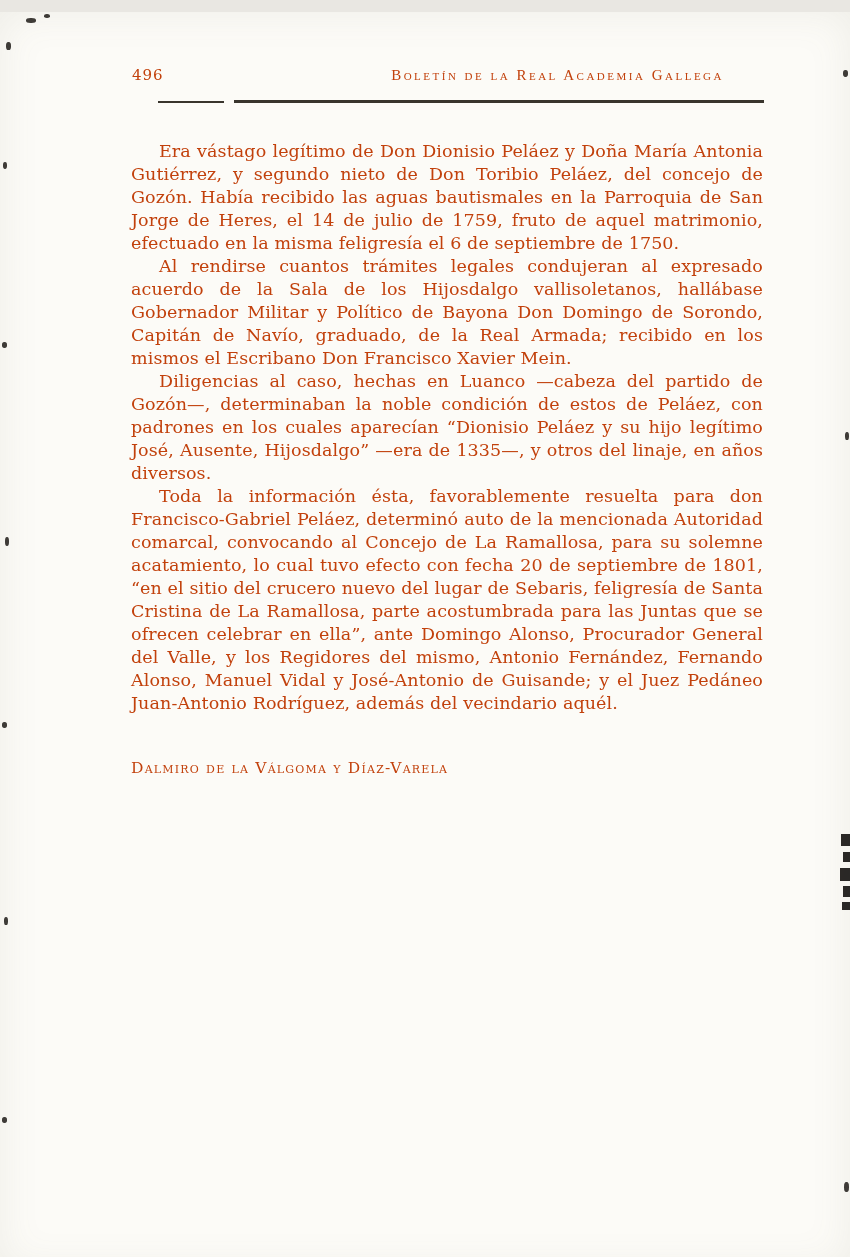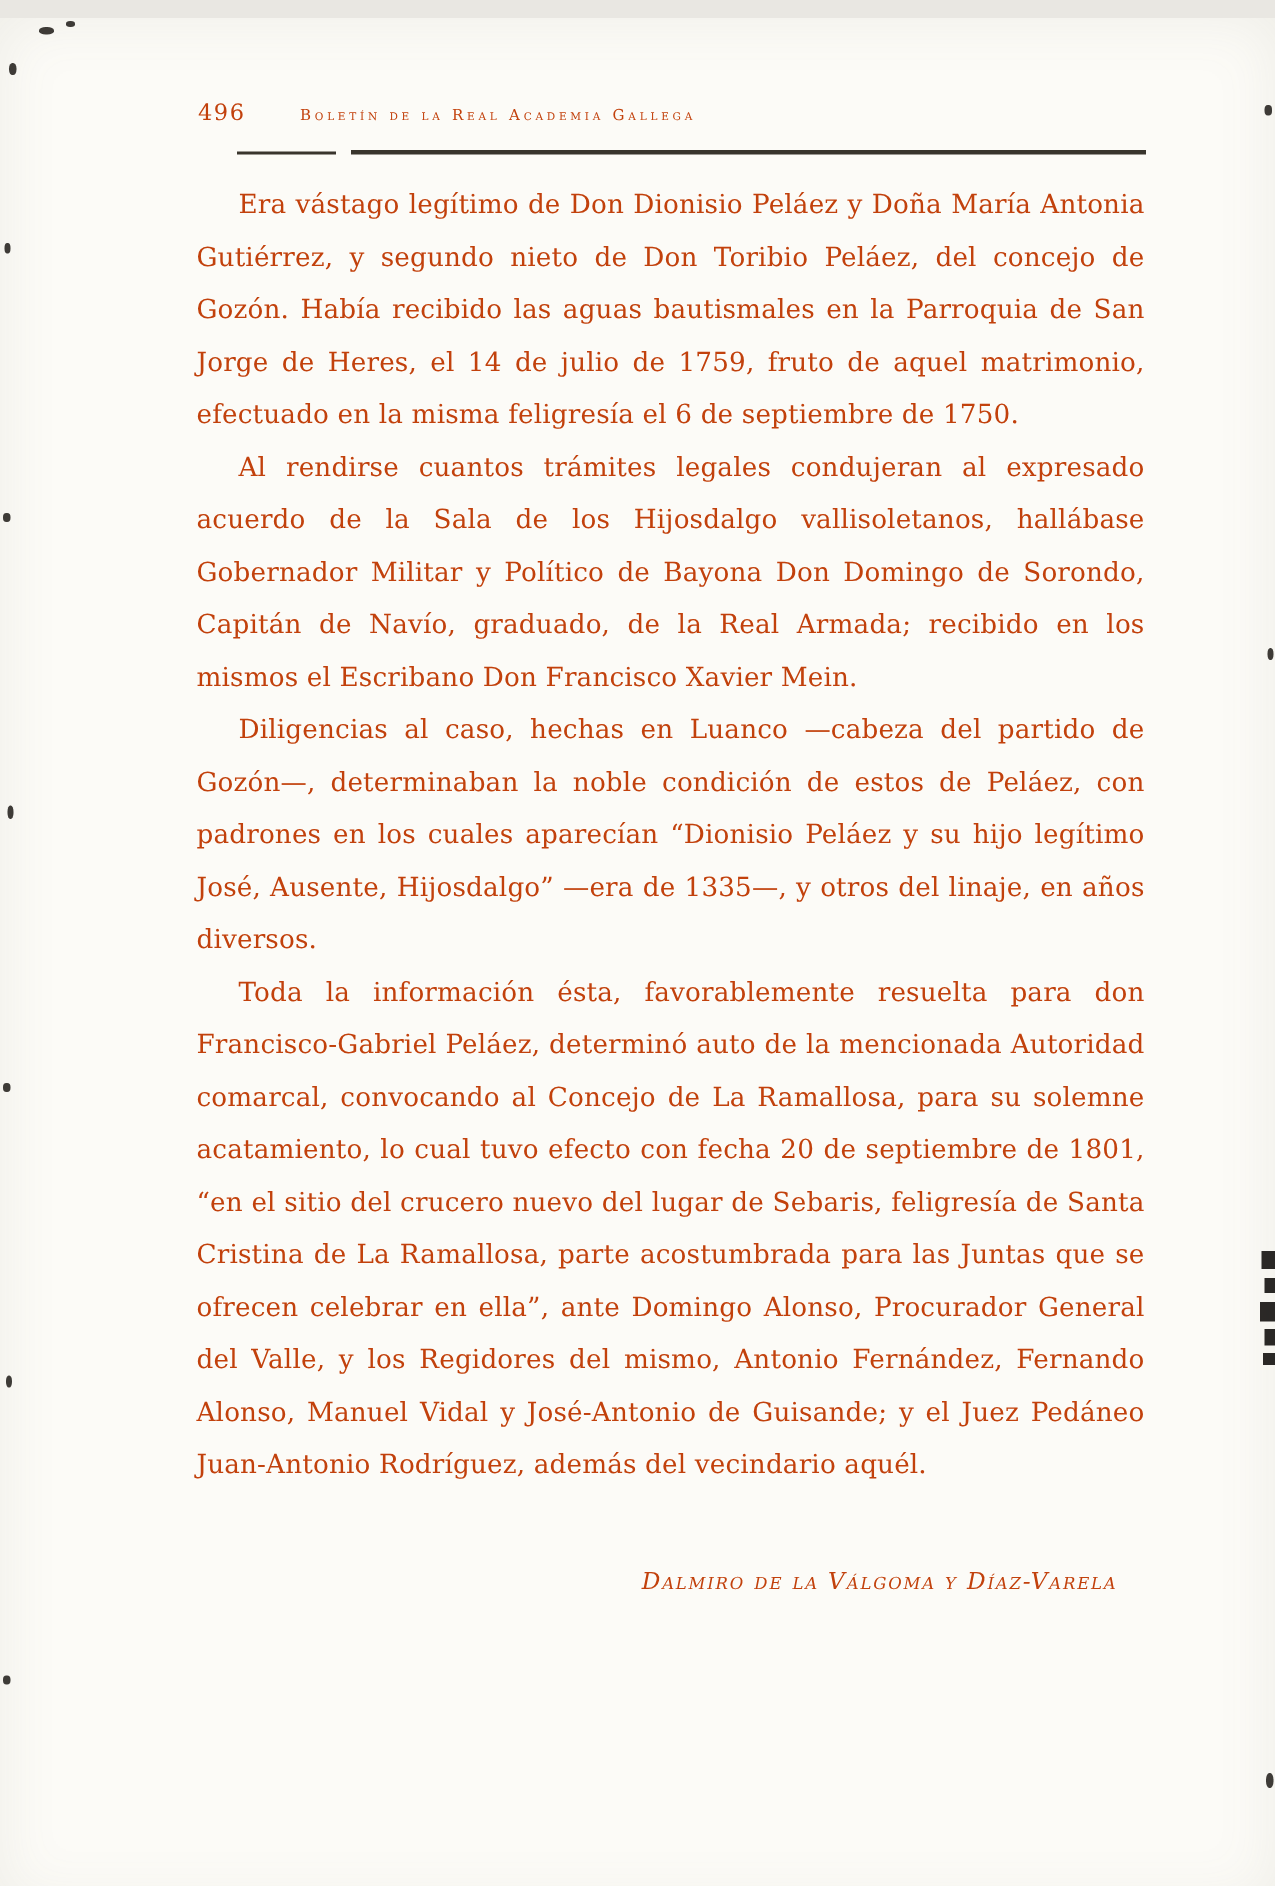--- a/index.html
+++ b/index.html
@@ -28,26 +28,27 @@
     display: flex;
     align-items: baseline;
   }
   .pagenum {
     font-size: 15px;
     letter-spacing: 1px;
     min-width: 68px;
   }
   .head-title {
     flex: 1;
-    text-align: left;
+    text-align: right;
     font-variant: small-caps;
-    font-size: 10px;
+    font-size: 15px;
     letter-spacing: 2.5px;
     padding-right: 40px;
     white-space: nowrap;
+    font-family: Liberation Serif, serif;
   }
 
   
   .rules {
     position: absolute;
     top: 88px;
     left: 158px;
     width: 606px;
     display: flex;
     align-items: center;
@@ -60,42 +61,41 @@
   }
   .rule-long {
     flex: 1;
     height: 3px;
     background: #39352d;
   }
 
   
   .text-block {
     position: absolute;
-    top: 108px;
+    top: 128px;
     left: 131px;
     width: 632px;
     font-size: 17.5px;
-    line-height: 35px;
+    line-height: 23px;
     text-align: justify;
     letter-spacing: 0.1px;
   }
   .text-block p {
     margin: 0;
     text-indent: 28px;
   }
 
   .signature {
     margin-top: 42px !important;
-    text-align: right;
+    text-align: left;
     text-indent: 0 !important;
     font-variant: small-caps;
     font-size: 15.5px;
     letter-spacing: 1.2px;
     padding-right: 18px;
-    font-style: italic;
   }
 
   
   .speck {
     position: absolute;
     background: #1d1a16;
     border-radius: 45%;
     opacity: 0.85;
   }
   .bar {

